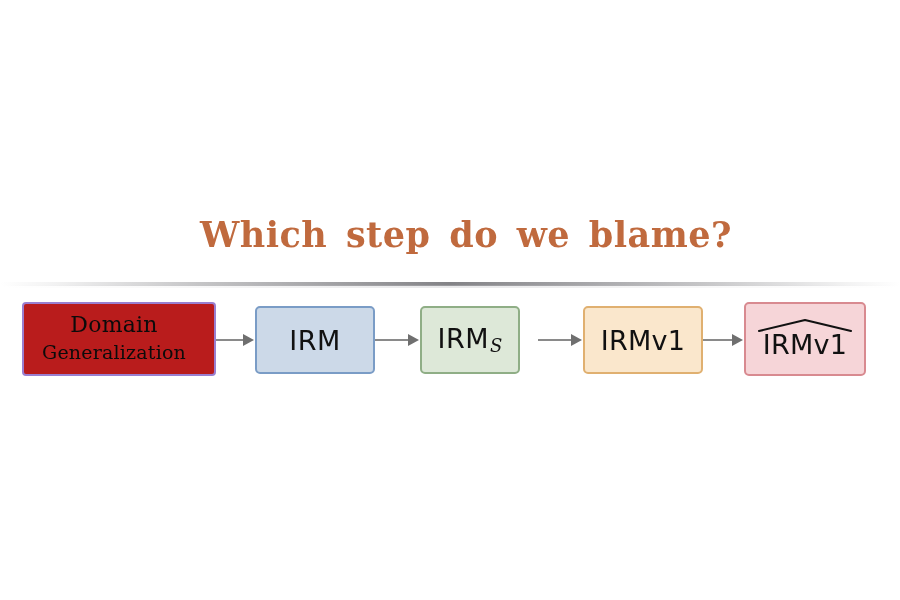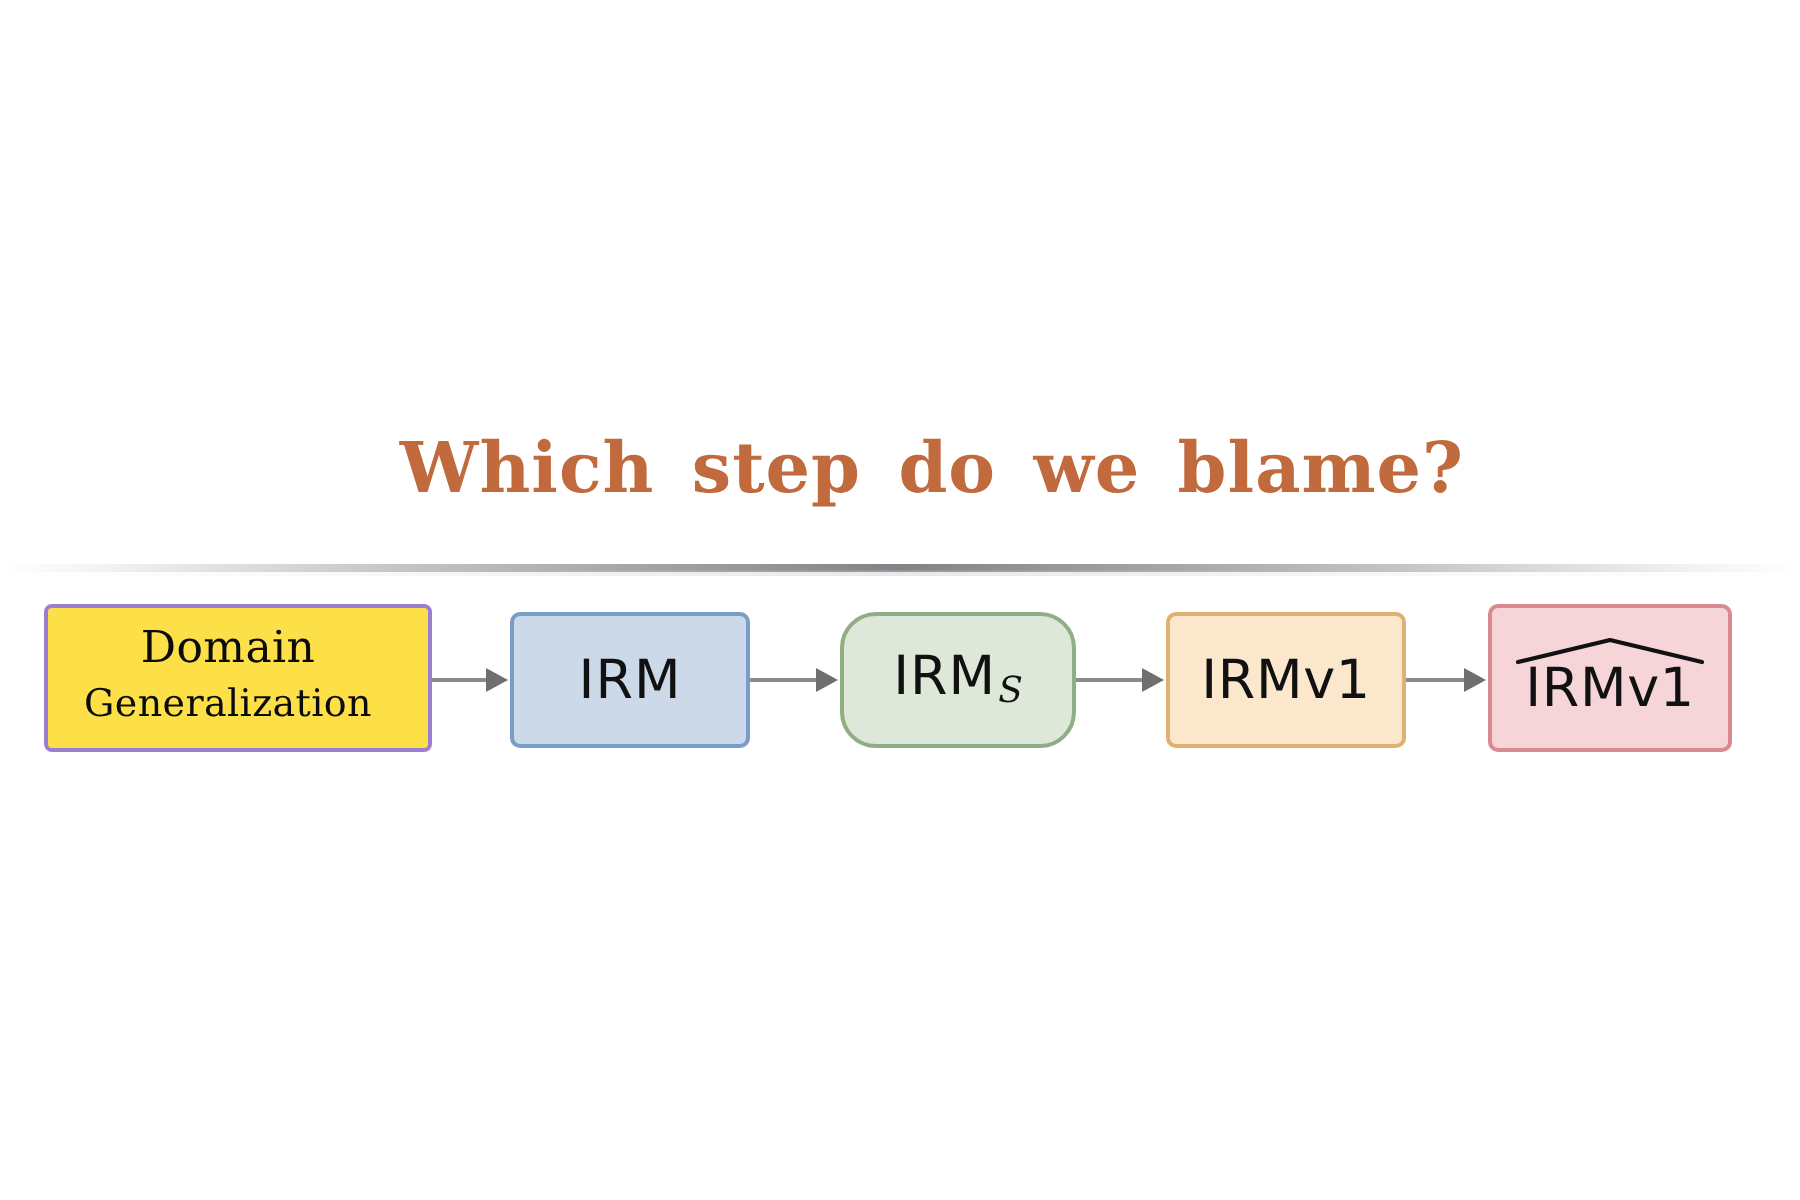--- a/index.html
+++ b/index.html
@@ -99,21 +99,21 @@
     text-align: center;
     white-space: nowrap;
   }
 
   
   #node-domain-generalization {
     left: 22px;
     top: 6px;
     width: 194px;
     height: 74px;
-    background: #fde047;
+    background: #b91c1c;
     border-color: #9a7fd0;
     border-radius: 4px;
   }
   #node-domain-generalization .node-label {
     font-family: "DejaVu Serif", "Liberation Serif", serif;
     font-size: 22px;
     line-height: 1.22;
     letter-spacing: 0.2px;
     width: 214px;
     margin-left: -10px;
@@ -135,25 +135,24 @@
   #node-irm .node-label {
     font-family: "DejaVu Sans", "Liberation Sans", sans-serif;
     font-size: 27px;
     letter-spacing: 0.5px;
   }
 
   
   #node-irm-s {
     left: 420px;
     top: 10px;
-    width: 118px;
+    width: 100px;
     height: 68px;
     background: #dde8d8;
     border-color: #8fae86;
-    border-radius: 18px;
   }
   #node-irm-s .node-label {
     font-family: "DejaVu Sans", "Liberation Sans", sans-serif;
     font-size: 27px;
     letter-spacing: 0.5px;
   }
   .subscript-script {
     font-family: "DejaVu Serif", "Liberation Serif", serif;
     font-style: italic;
     font-size: 18px;

